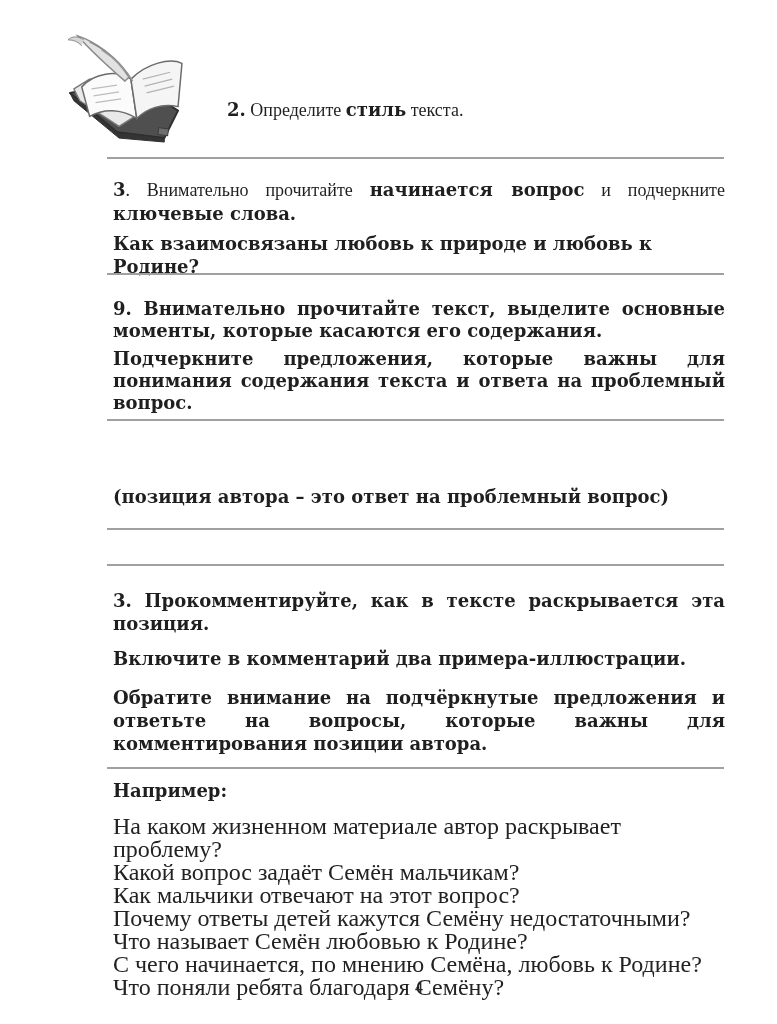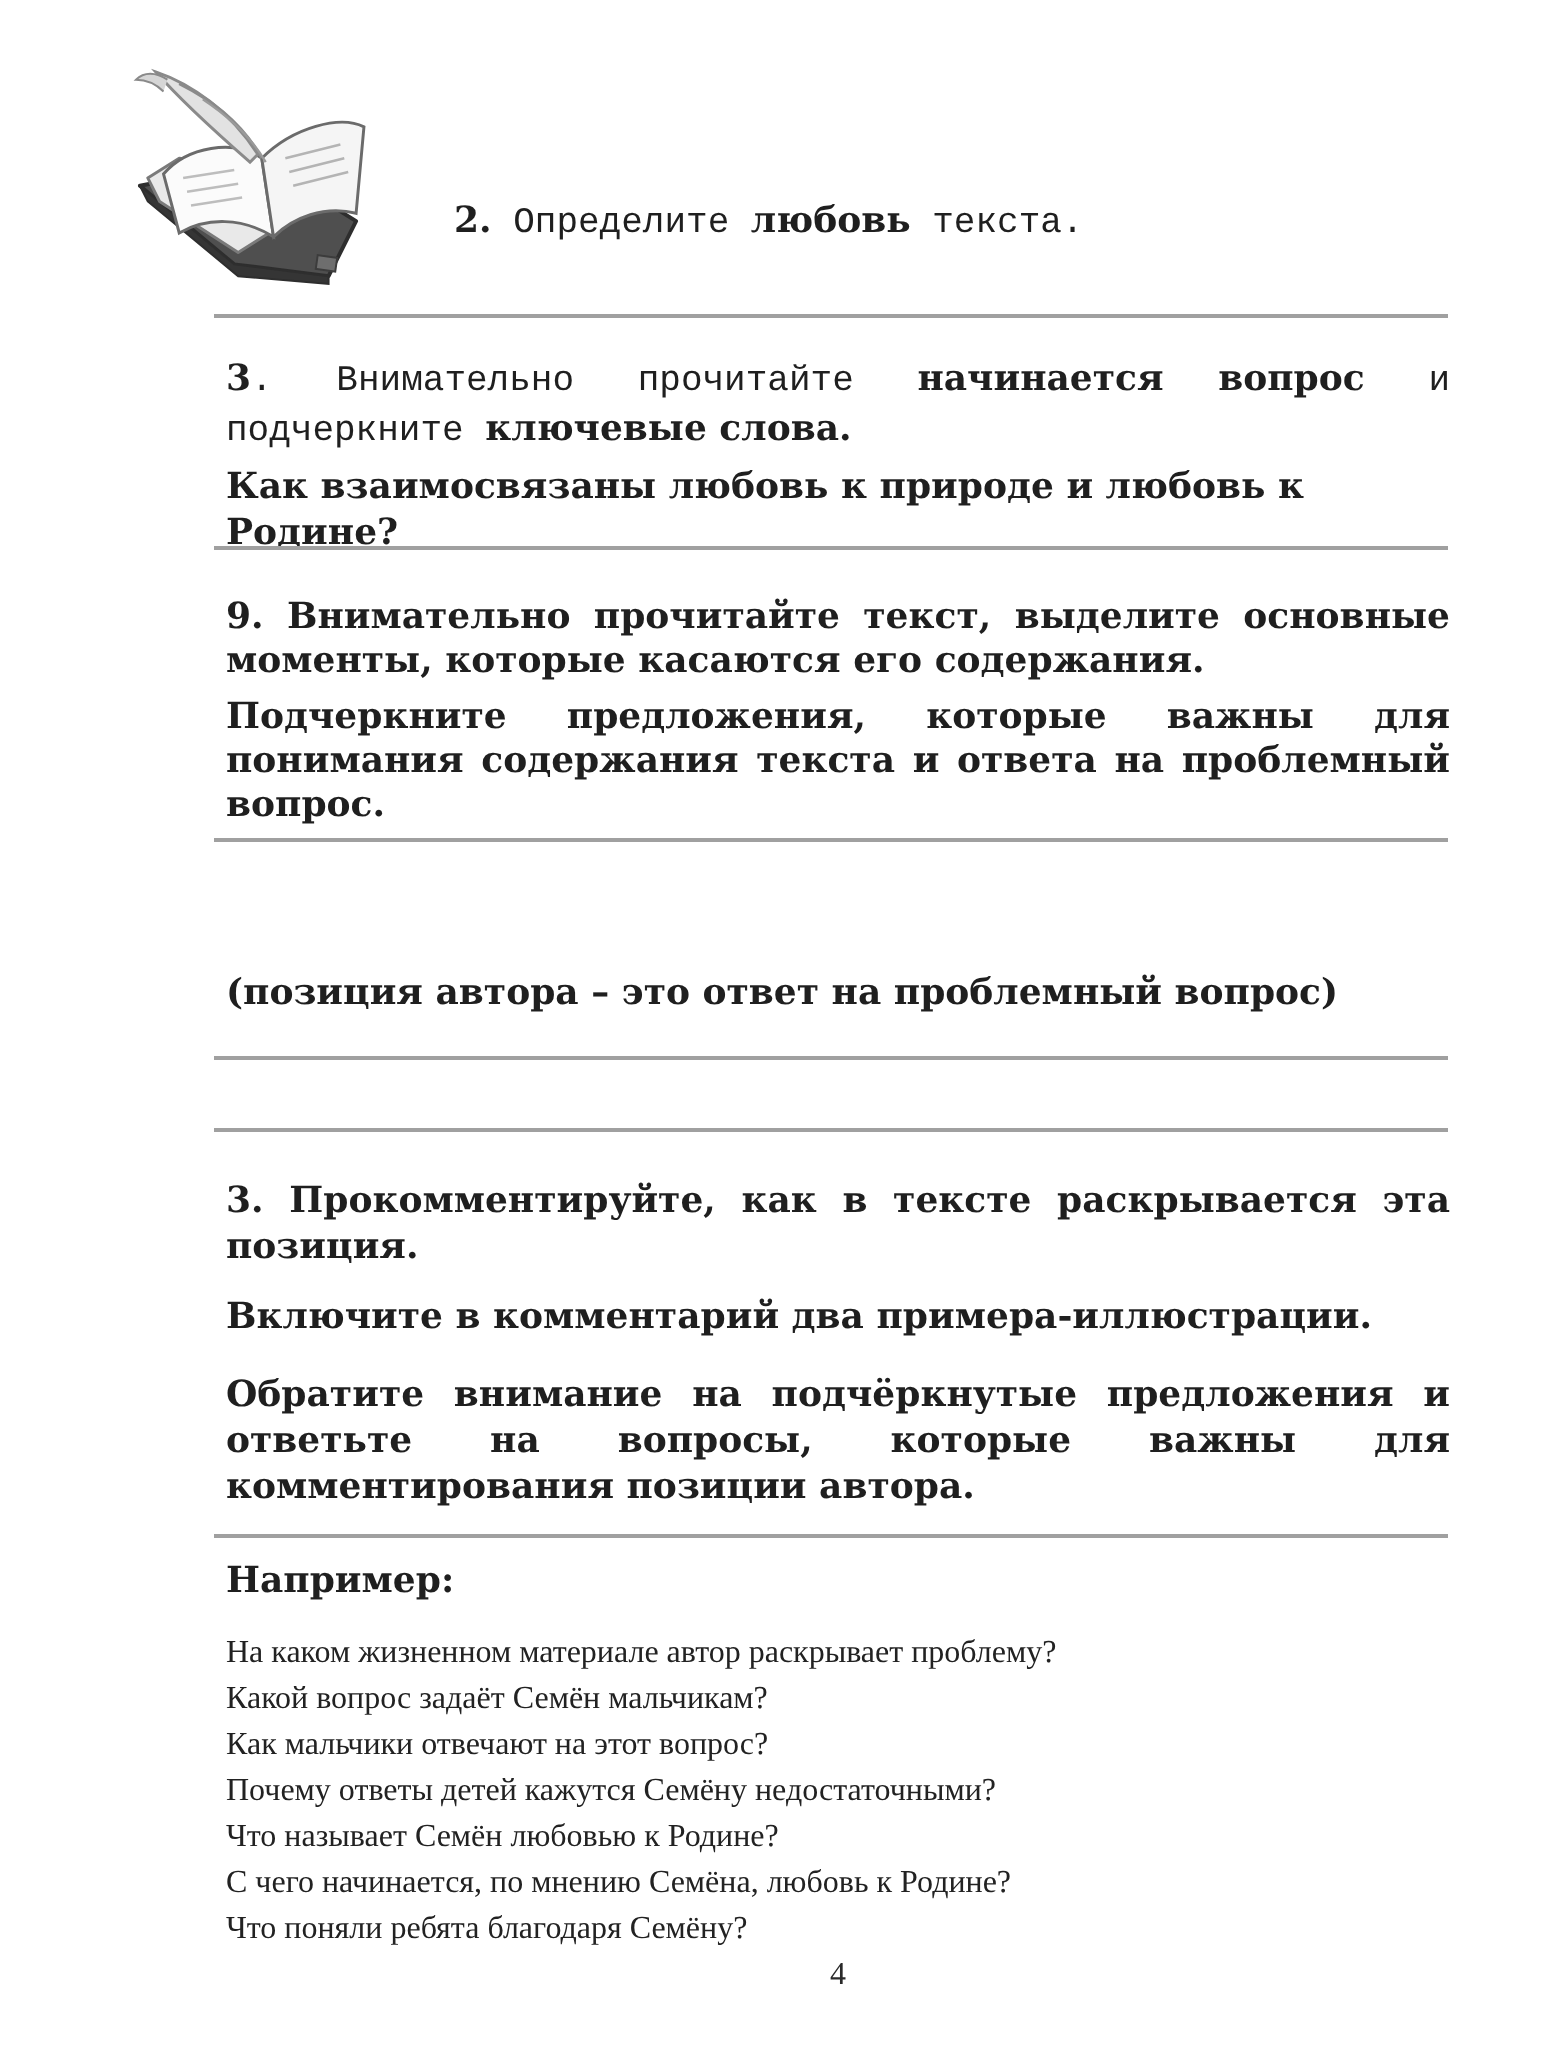--- a/index.html
+++ b/index.html
@@ -10,25 +10,25 @@
     overflow:hidden;
     font-family:"Liberation Serif",serif;
     color:#1f1f1f;
   }
   .abs{position:absolute;left:113px;width:612px;}
   .rule{
     position:absolute;left:107px;width:617px;height:0;
     border:none;border-top:2px solid #a0a0a0;margin:0;
   }
   .bh{font-family:"DejaVu Serif",serif;font-weight:700;}
-  .reg{font-family:Liberation Mono, monospace;font-weight:400;}
+  .reg{font-family:Liberation Serif, serif;font-weight:400;}
   .just{text-align:justify;}
   .p18{font-size:18px;line-height:23px;}
   .p18t{font-size:18px;line-height:22px;}
-  .q{font-size:16px;line-height:23px;color:#222222;}
+  .q{font-size:24px;line-height:23px;color:#222222;}
   .item2{position:absolute;left:227px;top:80px;font-size:18px;line-height:24px;white-space:nowrap;}
   .pagenum{position:absolute;left:113px;top:979px;width:612px;text-align:center;font-size:16px;color:#2a2a2a;}
   .book{position:absolute;left:60px;top:30px;}
 </style>
 </head>
 <body>
 
 <div class="page">
 
   <svg class="book" width="128" height="113" viewBox="0 0 130 115" aria-hidden="true">
@@ -47,21 +47,21 @@
     <path d="M74,52 C66,38 54,28 42,20" fill="none" stroke="#9a9a9a" stroke-width="1.2"></path>
     <path d="M24,10 C18,6 12,6 8,10 C14,10 18,12 22,16" fill="#d6d6d6" stroke="#8a8a8a" stroke-width="1"></path>
 
     <path d="M84,50 L112,43 M86,57 L114,50 M88,64 L116,57" stroke="#b4b4b4" stroke-width="1.3" fill="none"></path>
     <path d="M32,60 L58,56 M34,67 L60,63 M36,74 L62,70" stroke="#bdbdbd" stroke-width="1.3" fill="none"></path>
 
     <rect x="100" y="100" width="10" height="7" fill="#6e6e6e" stroke="#3c3c3c" stroke-width="1" transform="rotate(8 105 103)"></rect>
   </svg>
 
   <p class="item2">
-    <span class="bh">2.</span><span class="reg"> Определите </span><span class="bh">любовь</span><span class="reg"> текста.</span>
+    <span class="bh">2.</span><span class="reg"> Определите </span><span class="bh">стиль</span><span class="reg"> текста.</span>
   </p>
 
   <hr class="rule" style="top:157px">
 
   <p class="abs just p18" style="top:178px;margin:0">
     <span class="bh">3</span><span class="reg">. Внимательно прочитайте </span><span class="bh">начинается вопрос</span><span class="reg"> и подчеркните </span><span class="bh">ключевые слова.</span>
   </p>
   <p class="abs bh p18" style="top:232px;margin:0">Как взаимосвязаны любовь к природе и любовь к Родине?</p>
 
   <hr class="rule" style="top:273px">

